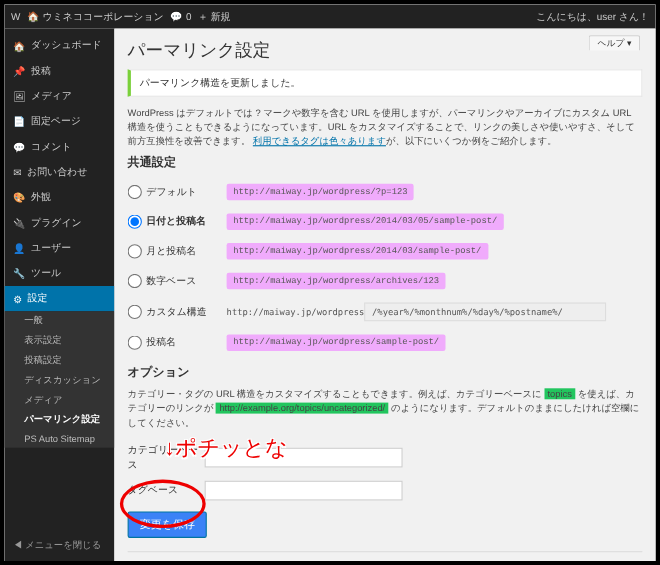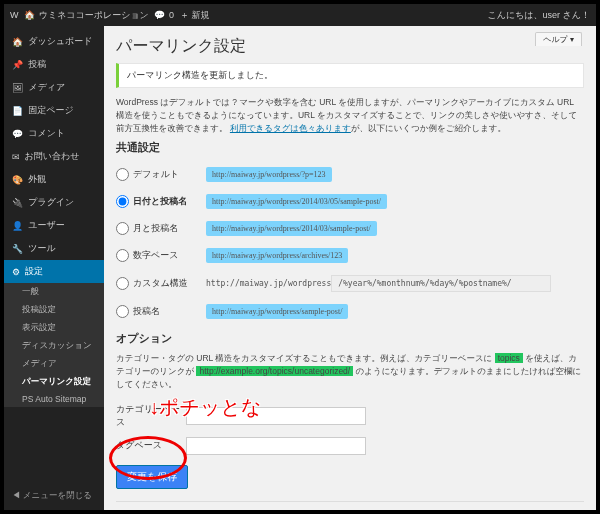--- a/index.html
+++ b/index.html
@@ -19,21 +19,21 @@
 .content{flex:1;background:#f1f1f1;padding:8px 12px 0 12px;overflow:hidden;position:relative}
 .help{position:absolute;top:6px;right:14px;border:1px solid #ccc;border-bottom:none;padding:1px 7px;font-size:8px;background:#f7f7f7;border-radius:2px 2px 0 0}
 h1.pgtitle{font-size:16px;font-weight:normal;margin:2px 0 6px}
 .notice{border:1px solid #e5e5e5;border-left:3px solid #7ad03a;background:#fff;padding:5px 8px;font-size:9px;margin-bottom:8px}
 .desc{font-size:8.5px;color:#444;margin-bottom:1px;line-height:1.5}
 .desc a{color:#0073aa}
 h3.sect{font-size:11px;font-weight:bold;margin:6px 0 6px}
 .opt-row{display:flex;align-items:center;padding:6px 0;font-size:9px}
 .opt-row .radio-col{width:90px;display:flex;align-items:center;gap:4px}
 .opt-row .radio-col label{font-size:9px}
-.url-box{background:#7dd3fc;padding:3px 6px;font-family:Liberation Serif, serif;font-size:8px;color:#555;border-radius:2px}
+.url-box{background:#f0abfc;padding:3px 6px;font-family:Liberation Mono, monospace;font-size:8px;color:#555;border-radius:2px}
 .url-input{background:#eee;padding:3px 6px;font-family:monospace;font-size:8px;color:#555;border:1px solid #ddd;width:220px}
 .custom-prefix{font-family:monospace;font-size:8px;color:#555}
 .opt-desc{font-size:8.5px;color:#444;margin:4px 0 8px;line-height:1.5}
 .opt-desc code{background:#22c55e;padding:0 3px;font-family:Liberation Sans, sans-serif}
 .field-row{display:flex;align-items:center;padding:4px 0;font-size:9px}
 .field-row .lbl{width:70px}
 .field-row input{width:180px;height:18px;border:1px solid #ccc;padding:2px;font-size:9px}
 .save-btn{background:#3b82f6;color:#fff;border:1px solid #0074a2;padding:4px 10px;font-size:10px;border-radius:2px;cursor:pointer;margin-top:6px}
 .footer{display:flex;font-size:8px;color:#777;padding:8px 0;border-top:1px solid #ddd;margin-top:12px}
 .anno{position:absolute;color:#e00;font-size:20px;font-weight:normal;left:145px;top:390px;pointer-events:none;text-shadow:1px 1px 0 #fff,-1px -1px 0 #fff,1px -1px 0 #fff,-1px 1px 0 #fff}
@@ -94,22 +94,22 @@
     <div class="menu-item">
           <span>🔧</span>
           <span>ツール</span>
         </div>
     <div class="menu-item sel">
           <span>⚙</span>
           <span>設定</span>
         </div>
     <div class="submenu">
       <div class="sub">一般</div>
+      <div class="sub">表示設定</div>
       <div class="sub">投稿設定</div>
-      <div class="sub">表示設定</div>
       <div class="sub">ディスカッション</div>
       <div class="sub">メディア</div>
       <div class="sub sel">パーマリンク設定</div>
       <div class="sub">PS Auto Sitemap</div>
     </div>
     <div class="collapse">◀ メニューを閉じる</div>
   </div>
 
   <div class="content">
     <div class="help">ヘルプ ▾</div>

